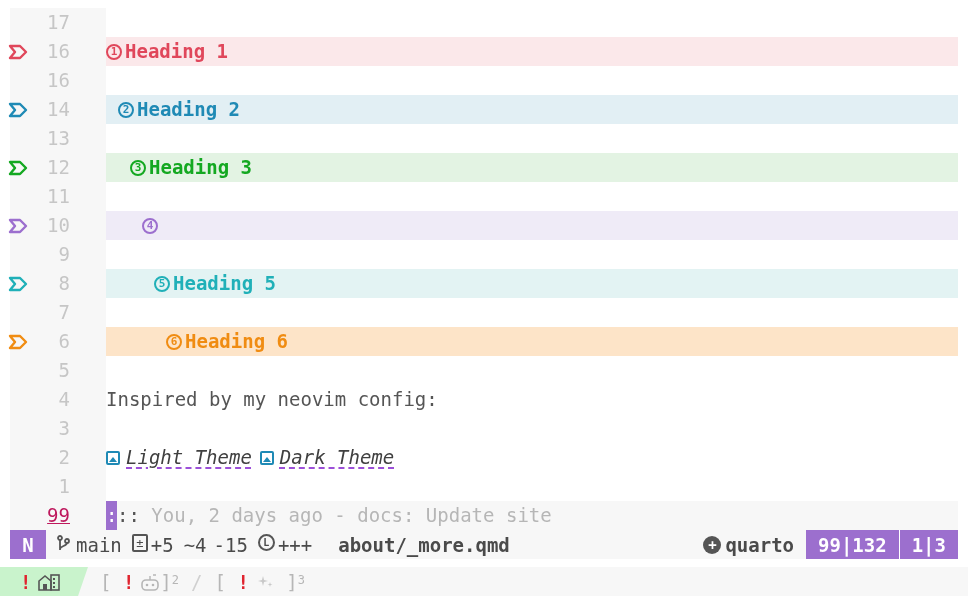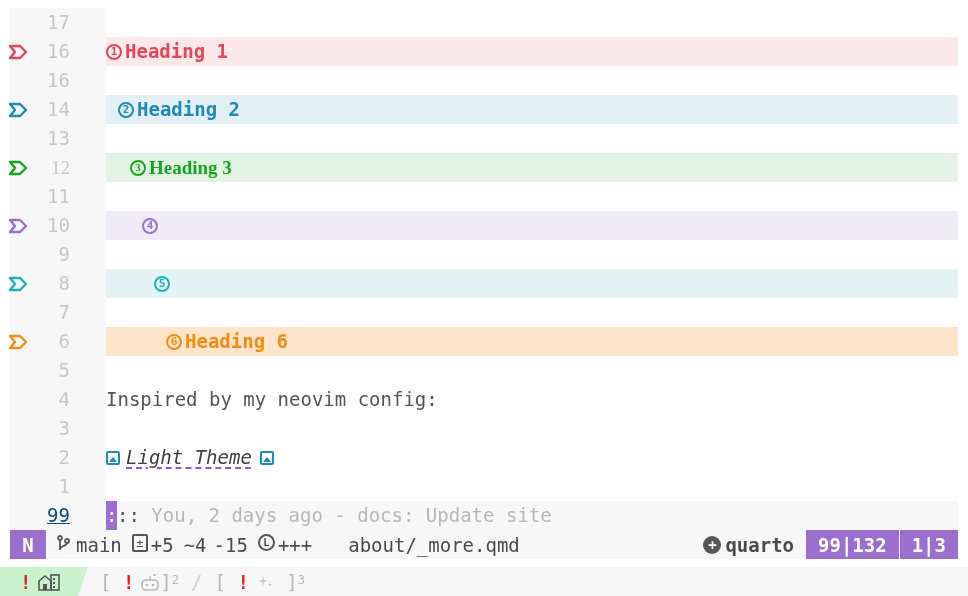--- a/index.html
+++ b/index.html
@@ -16,21 +16,21 @@
       background: #f7f7f7;
     }
     .line { position: absolute; left: 0; height: 29px; width: 968px; }
     .sign {
       position: absolute; left: 8px; top: 6px; width: 20px; height: 18px;
     }
     .lnum {
       position: absolute; left: 34px; width: 36px; text-align: right;
       color: #c6c6c6; line-height: 29px; font-size: 19px;
     }
-    .lnum.current { color: #0c4a6e; text-decoration: underline; }
+    .lnum.current { color: #be185d; text-decoration: underline; }
     .band {
       position: absolute; left: 106px; width: 852px; top: 0; height: 29px;
     }
     .content {
       position: absolute; left: 106px; top: 0; height: 29px; line-height: 29px;
       white-space: pre; display: flex; align-items: center;
     }
     .hicon {
       display: inline-flex; align-items: center; justify-content: center;
       width: 16px; height: 16px; border-radius: 50%; border: 2px solid currentColor;
@@ -122,21 +122,21 @@
         <svg class="sign" viewBox="0 0 20 18">
           <path d="M2 3 H12 L18 9 L12 15 H2 L7 9 Z" fill="none" stroke="#1f8ab5" stroke-width="2.4" stroke-linejoin="round"></path>
         </svg>
         <span class="lnum">14</span>
         <div class="content" style="color: rgb(31, 138, 181); padding-left: 12px;"><span class="hicon">2</span><span class="htext">Heading 2</span></div>
       </div>
       <div class="line" style="top: 124px;">
         <span class="lnum">13</span>
         <div class="content"></div>
       </div>
-      <div class="line" style="top: 153px; font-family: Liberation Serif, serif;">
+      <div class="line" style="top: 153px;">
         <div class="band" style="background: rgb(227, 243, 227);"></div>
         <svg class="sign" viewBox="0 0 20 18">
           <path d="M2 3 H12 L18 9 L12 15 H2 L7 9 Z" fill="none" stroke="#14a821" stroke-width="2.4" stroke-linejoin="round"></path>
         </svg>
         <span class="lnum">12</span>
         <div class="content" style="color: rgb(20, 168, 33); padding-left: 24px;"><span class="hicon">3</span><span class="htext">Heading 3</span></div>
       </div>
       <div class="line" style="top: 182px;">
         <span class="lnum">11</span>
         <div class="content"></div>
@@ -152,21 +152,21 @@
       <div class="line" style="top: 240px;">
         <span class="lnum">9</span>
         <div class="content"></div>
       </div>
       <div class="line" style="top: 269px;">
         <div class="band" style="background: rgb(227, 243, 243);"></div>
         <svg class="sign" viewBox="0 0 20 18">
           <path d="M2 3 H12 L18 9 L12 15 H2 L7 9 Z" fill="none" stroke="#20b0b8" stroke-width="2.4" stroke-linejoin="round"></path>
         </svg>
         <span class="lnum">8</span>
-        <div class="content" style="color: rgb(32, 176, 184); padding-left: 48px;"><span class="hicon">5</span></div>
+        <div class="content" style="color: rgb(32, 176, 184); padding-left: 48px;"><span class="hicon">5</span><span class="htext">Heading 5</span></div>
       </div>
       <div class="line" style="top: 298px;">
         <span class="lnum">7</span>
         <div class="content"></div>
       </div>
       <div class="line" style="top: 327px;">
         <div class="band" style="background: rgb(253, 228, 200);"></div>
         <svg class="sign" viewBox="0 0 20 18">
           <path d="M2 3 H12 L18 9 L12 15 H2 L7 9 Z" fill="none" stroke="#f08c12" stroke-width="2.4" stroke-linejoin="round"></path>
         </svg>
@@ -180,21 +180,21 @@
       <div class="line" style="top: 385px;">
         <span class="lnum">4</span>
         <div class="content"><span class="plain">Inspired by my neovim config:</span></div>
       </div>
       <div class="line" style="top: 414px;">
         <span class="lnum">3</span>
         <div class="content"></div>
       </div>
       <div class="line" style="top: 443px;">
         <span class="lnum">2</span>
-        <div class="content"><span class="imgicon"></span><span class="link">Light Theme</span><span class="imgicon" style="margin-left: 8px;"></span></div>
+        <div class="content"><span class="imgicon"></span><span class="link">Light Theme</span><span class="imgicon" style="margin-left: 8px;"></span><span class="link">Dark Theme</span></div>
       </div>
       <div class="line" style="top: 472px;">
         <span class="lnum">1</span>
         <div class="content"></div>
       </div>
       <div class="line blame-line-row" style="top: 501px;">
         <div class="band blame-line"></div>
         <span class="lnum current">99</span>
         <div class="content"><span class="cursor">:</span><span class="plain">::</span><span class="blame"> You, 2 days ago - docs: Update site</span></div>
       </div>
@@ -214,21 +214,21 @@
   <span class="st">
     <span class="boxicon">±</span>
     <span>+5</span>
     <span style="margin-left:10px">~4</span>
     <span style="margin-left:7px">-15</span>
   </span>
   <span class="st">
     <span class="circicon">L</span>
     <span>+++</span>
   </span>
-  <span class="st" style="margin-left:36px;font-weight:normal">about/_more.qmd</span>
+  <span class="st" style="margin-left:26px;font-weight:bold">about/_more.qmd</span>
   <span class="right">
     <span class="plusicon">+</span>
     <span style="font-weight:bold;margin-right:12px">quarto</span>
     <span class="pos">99|132</span>
     <span class="pos sep">1|3</span>
   </span>
 </div>
 
 <div class="tabline">
   <span class="tab-active">

